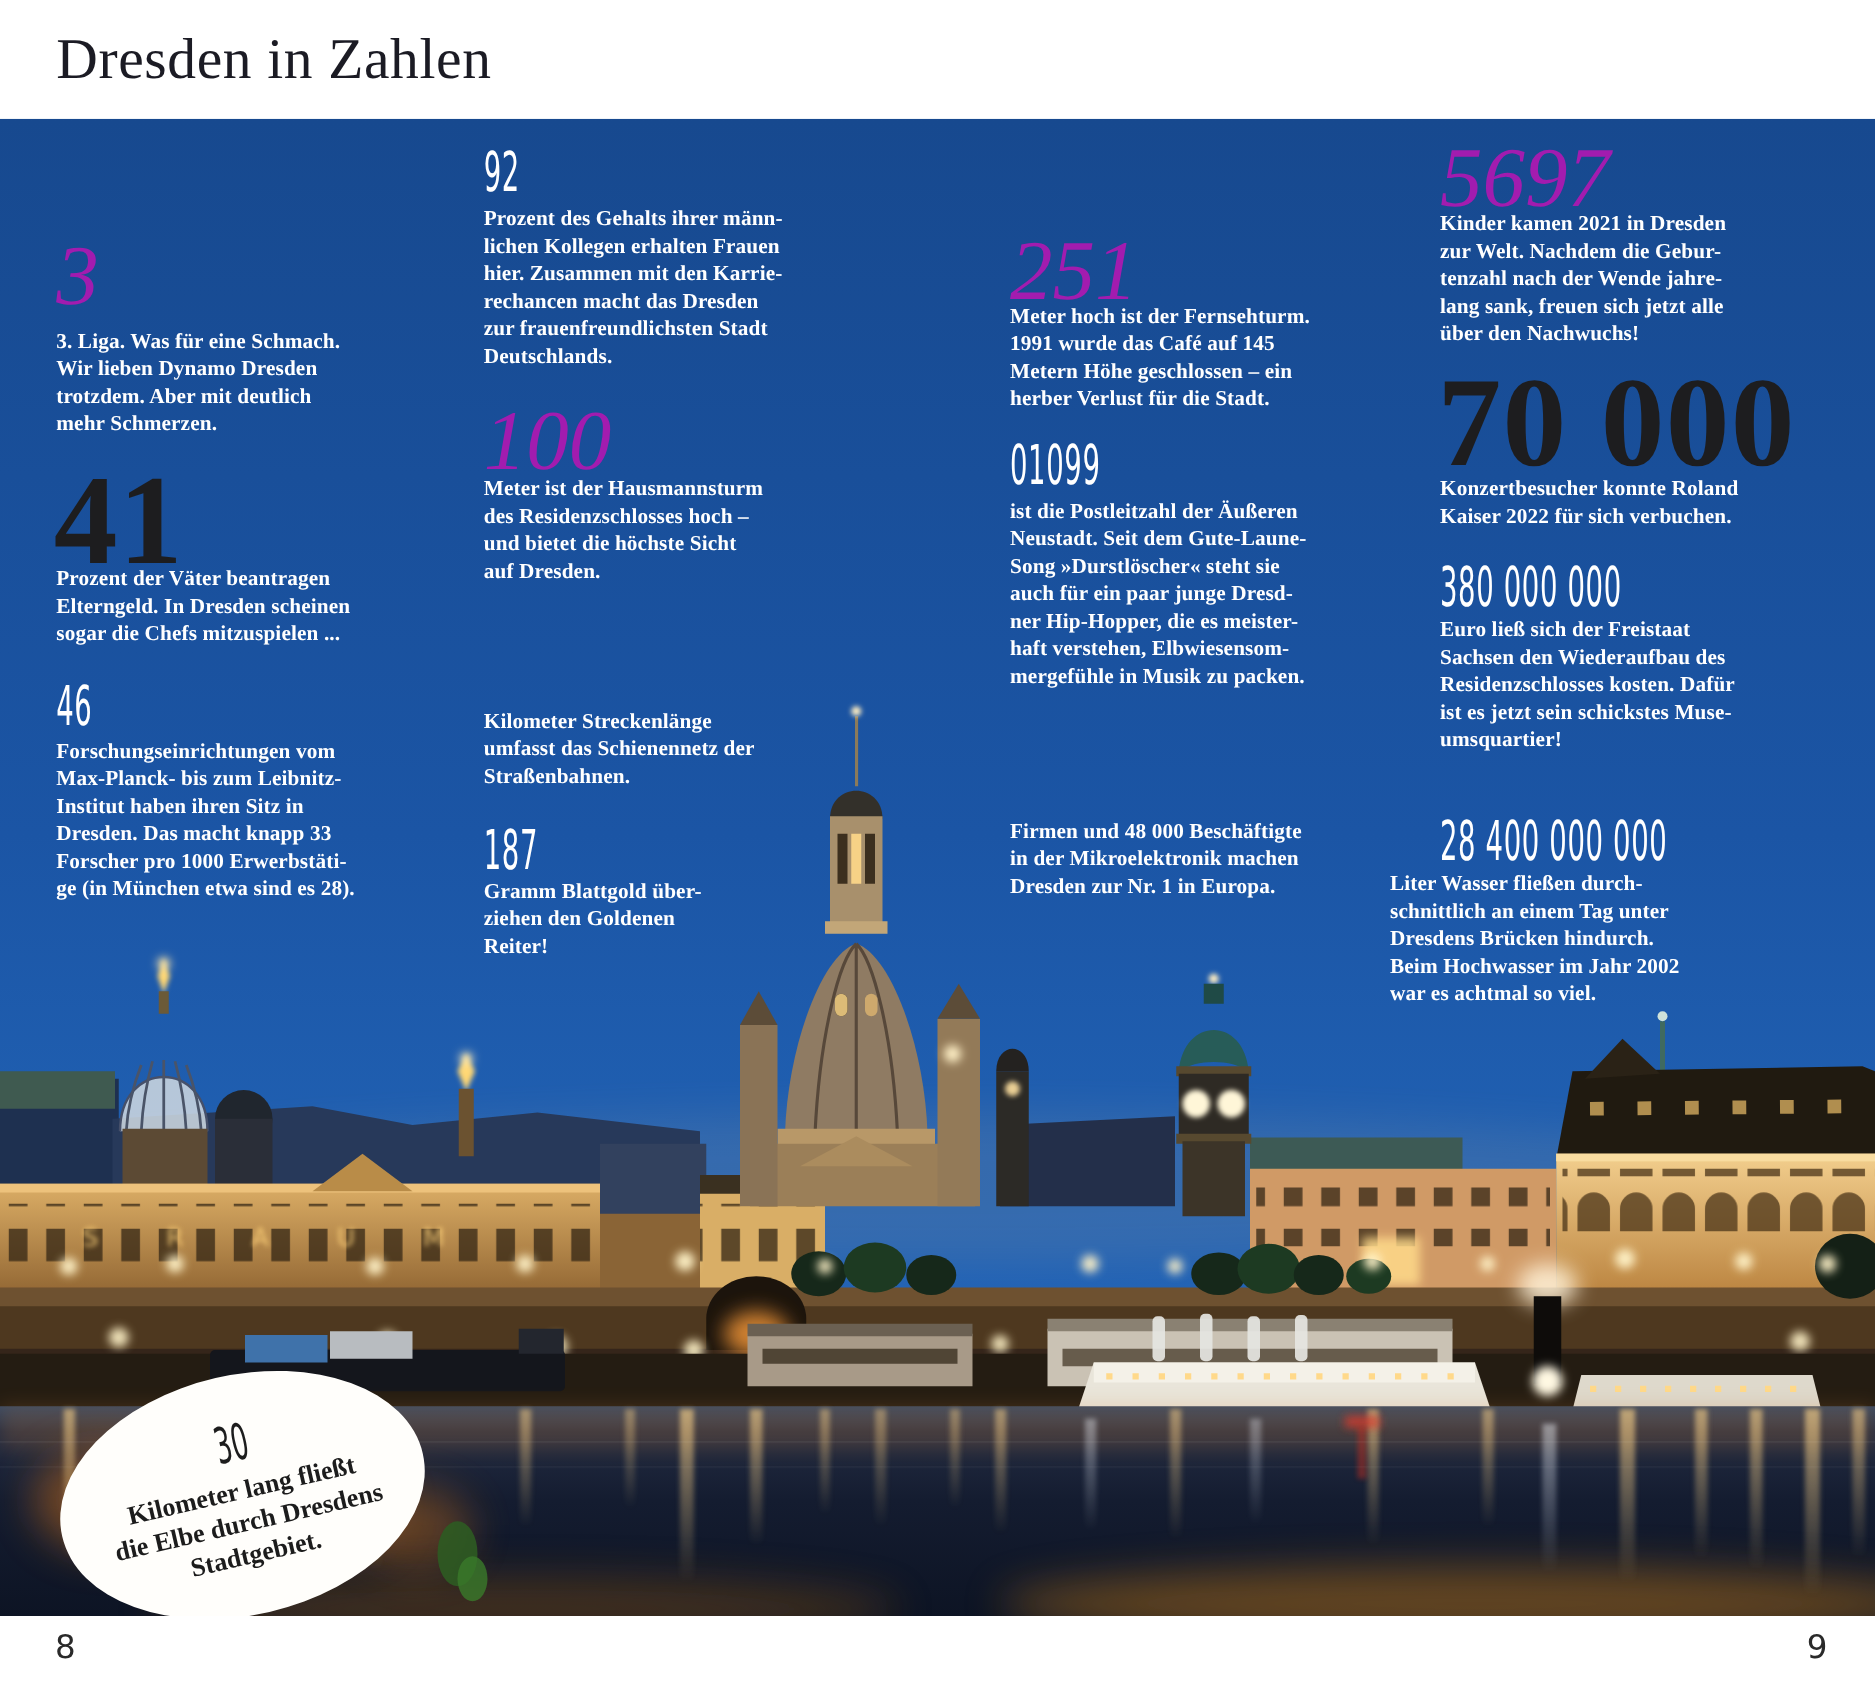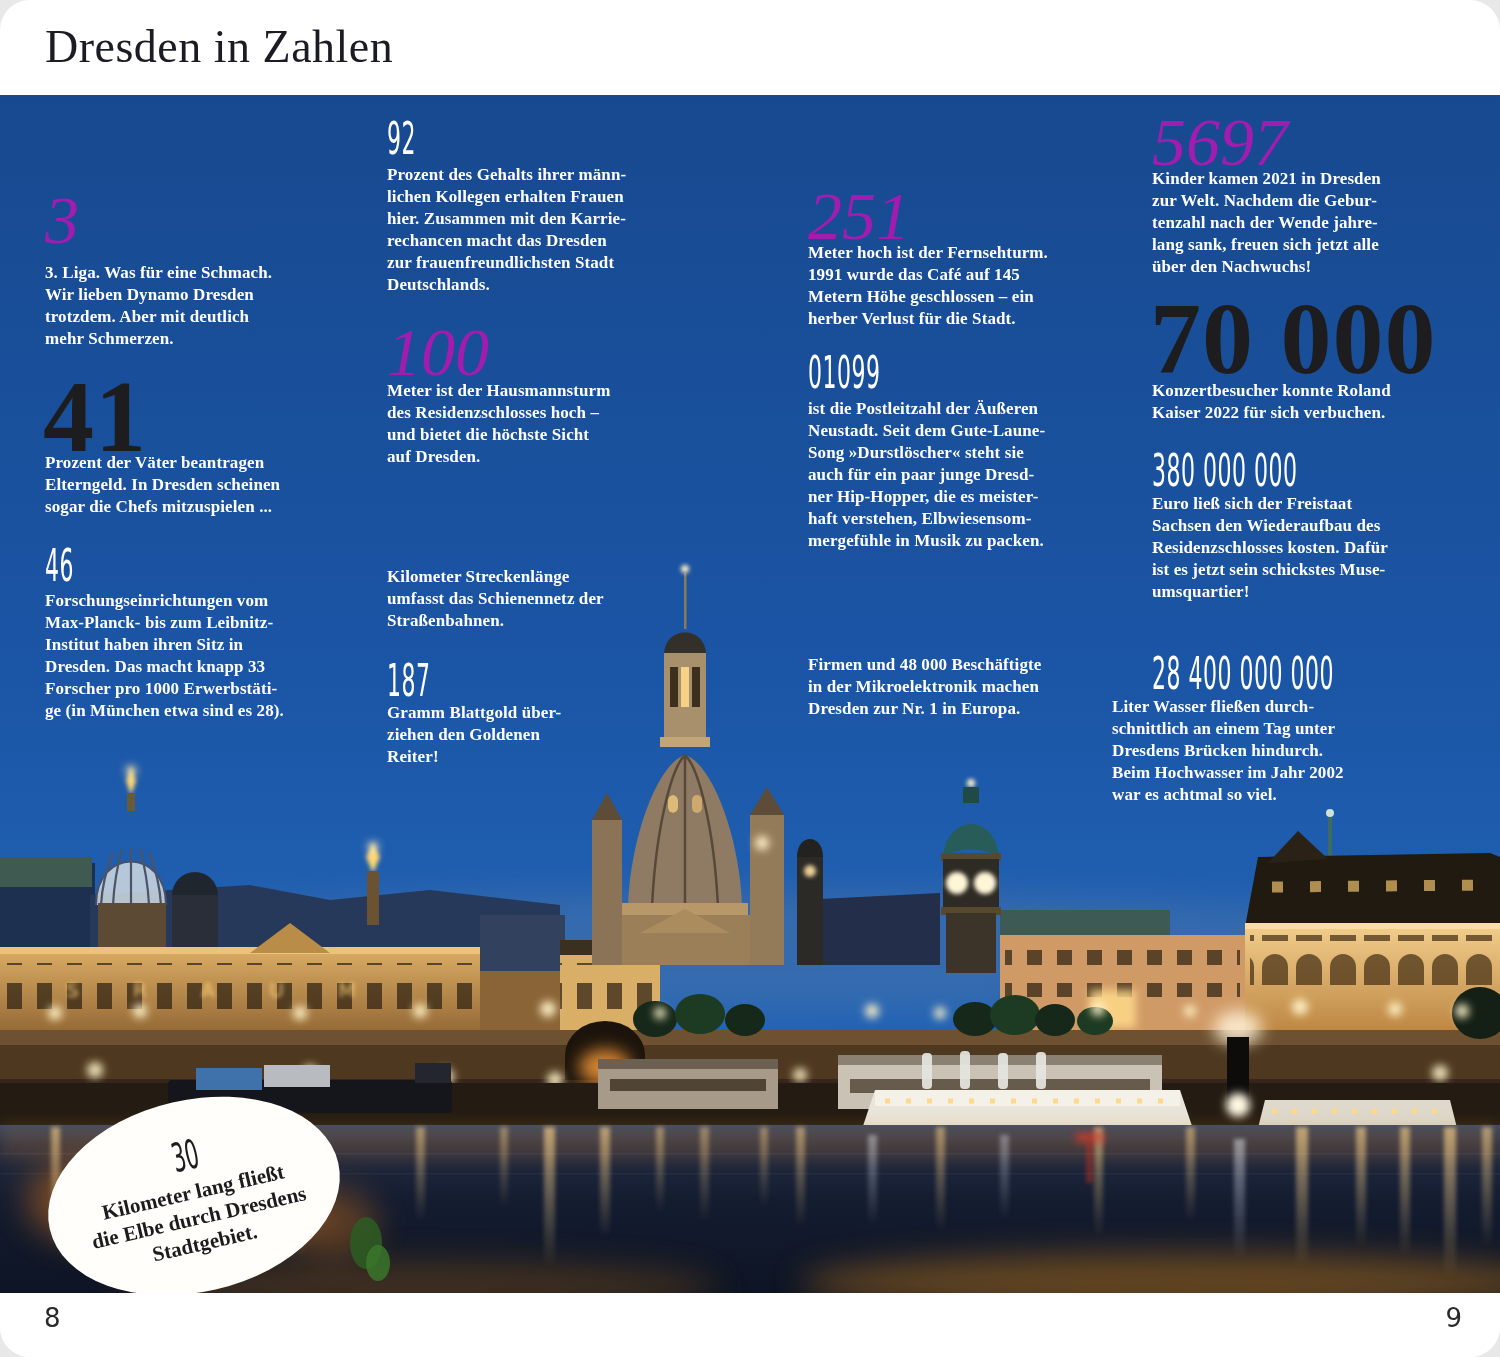--- a/index.html
+++ b/index.html
@@ -1,17 +1,17 @@
 <!DOCTYPE html>
 <html><head>
 <meta charset="utf-8">
 <style>
   html,body{margin:0;padding:0;background:#e8e8e8;}
   .page{position:relative;width:1500px;height:1357px;background:#ffffff;overflow:hidden;
-        font-family:"Liberation Serif",serif;border-radius:30px;}
+        font-family:"Liberation Serif",serif;}
   
   .hdr-title{position:absolute;left:45px;top:22px;font-size:46px;line-height:50px;
         color:#1b1b24;letter-spacing:.5px;font-weight:400;}
   
   .photo{position:absolute;left:0;top:95px;width:1500px;height:1198px;}
   
   .stat-num,.stat-text{position:absolute;margin:0;}
   .stat-text{width:345px;font-size:17px;line-height:22px;font-weight:700;color:#ffffff;
         white-space:pre-line;letter-spacing:.1px;}
   .num-italic{font-style:italic;font-weight:400;color:#a21caf;font-size:68px;line-height:68px;}

